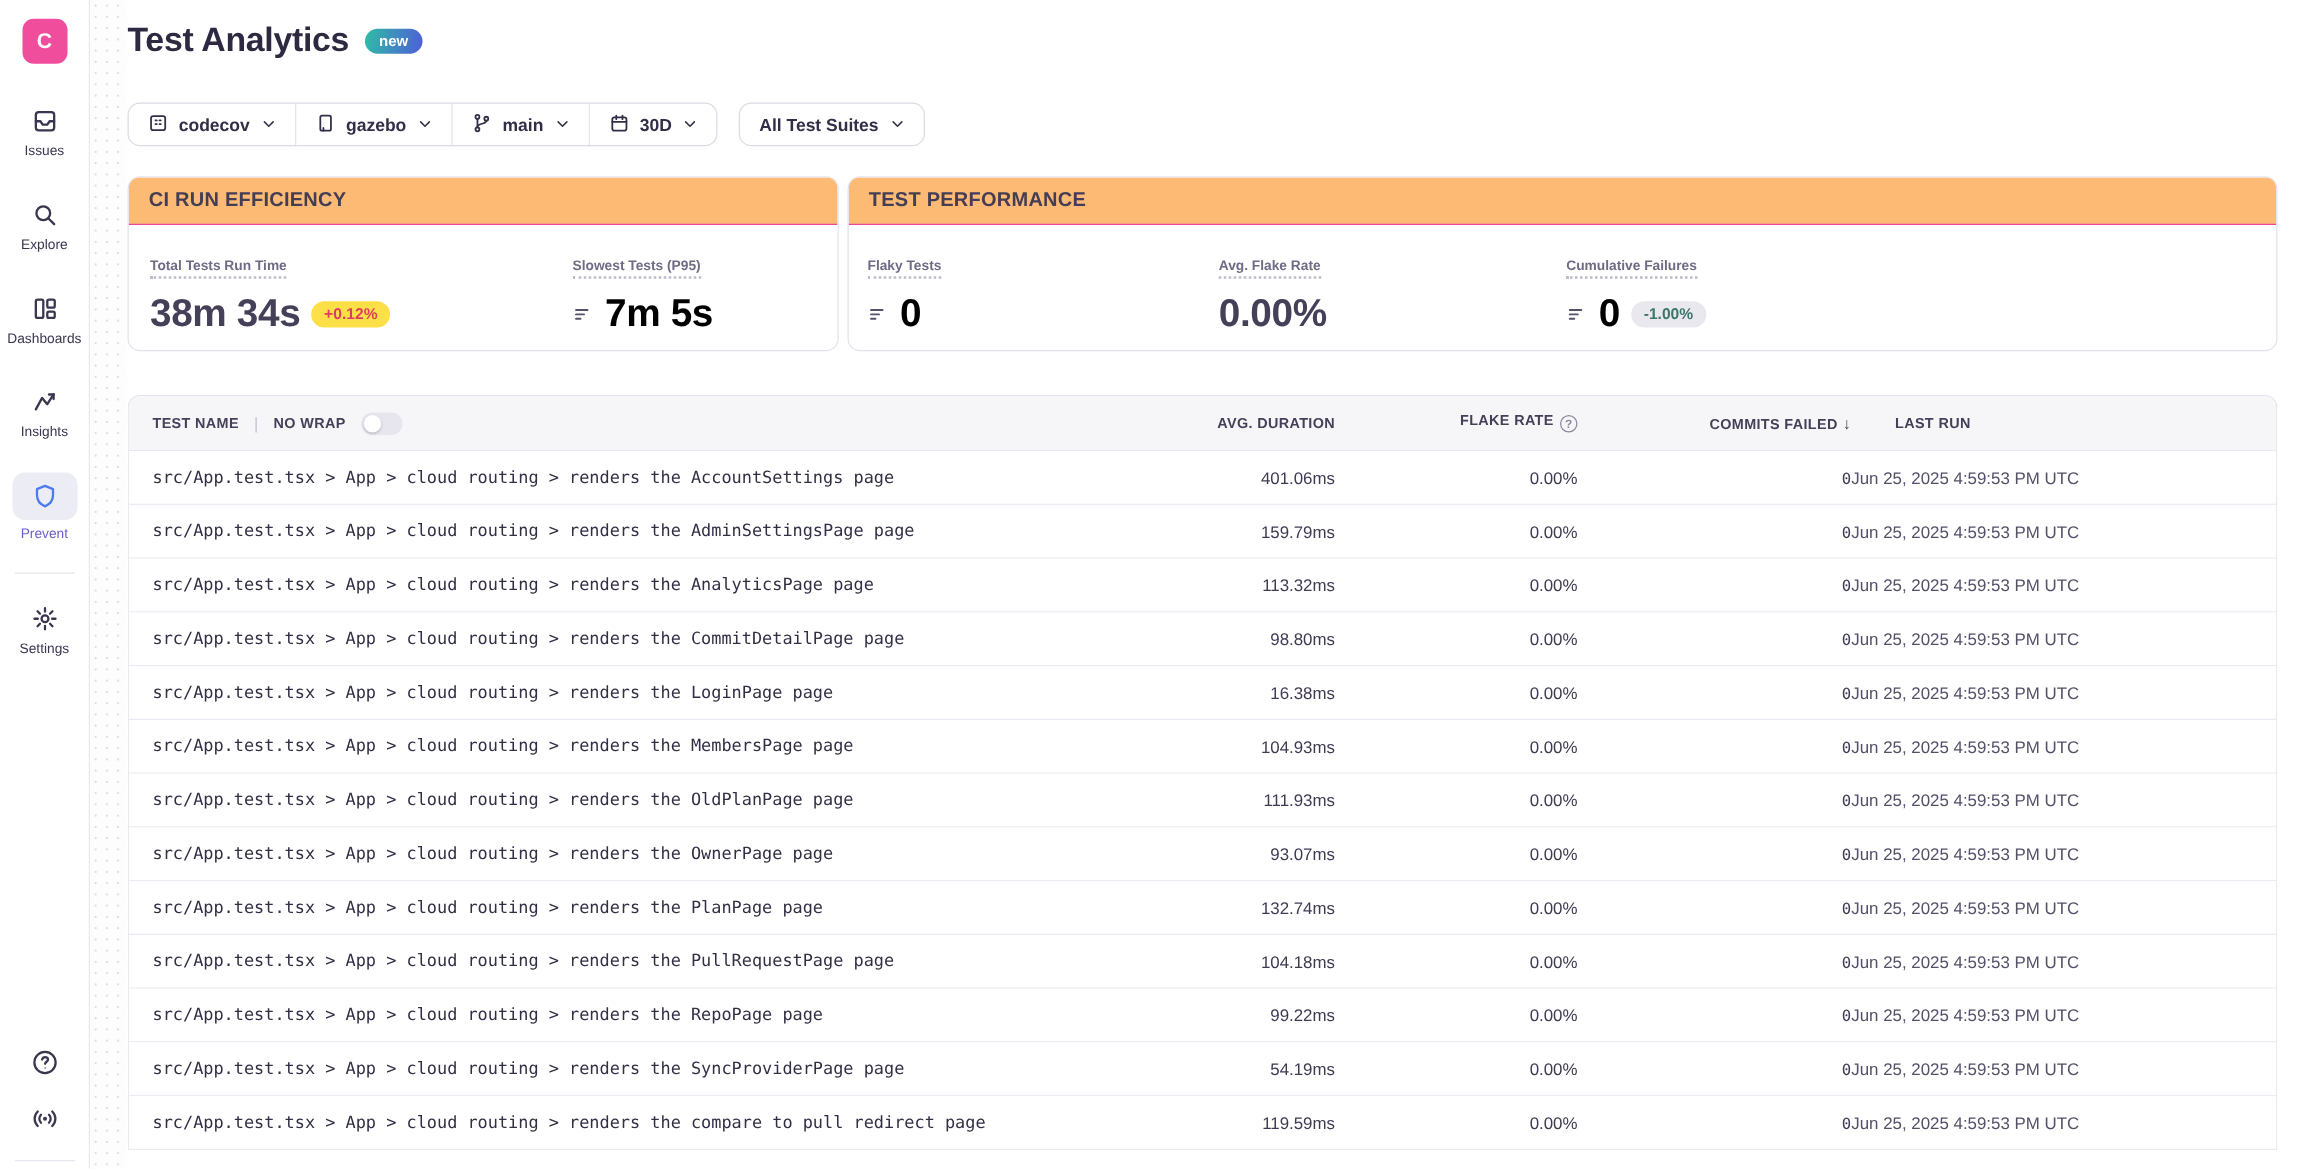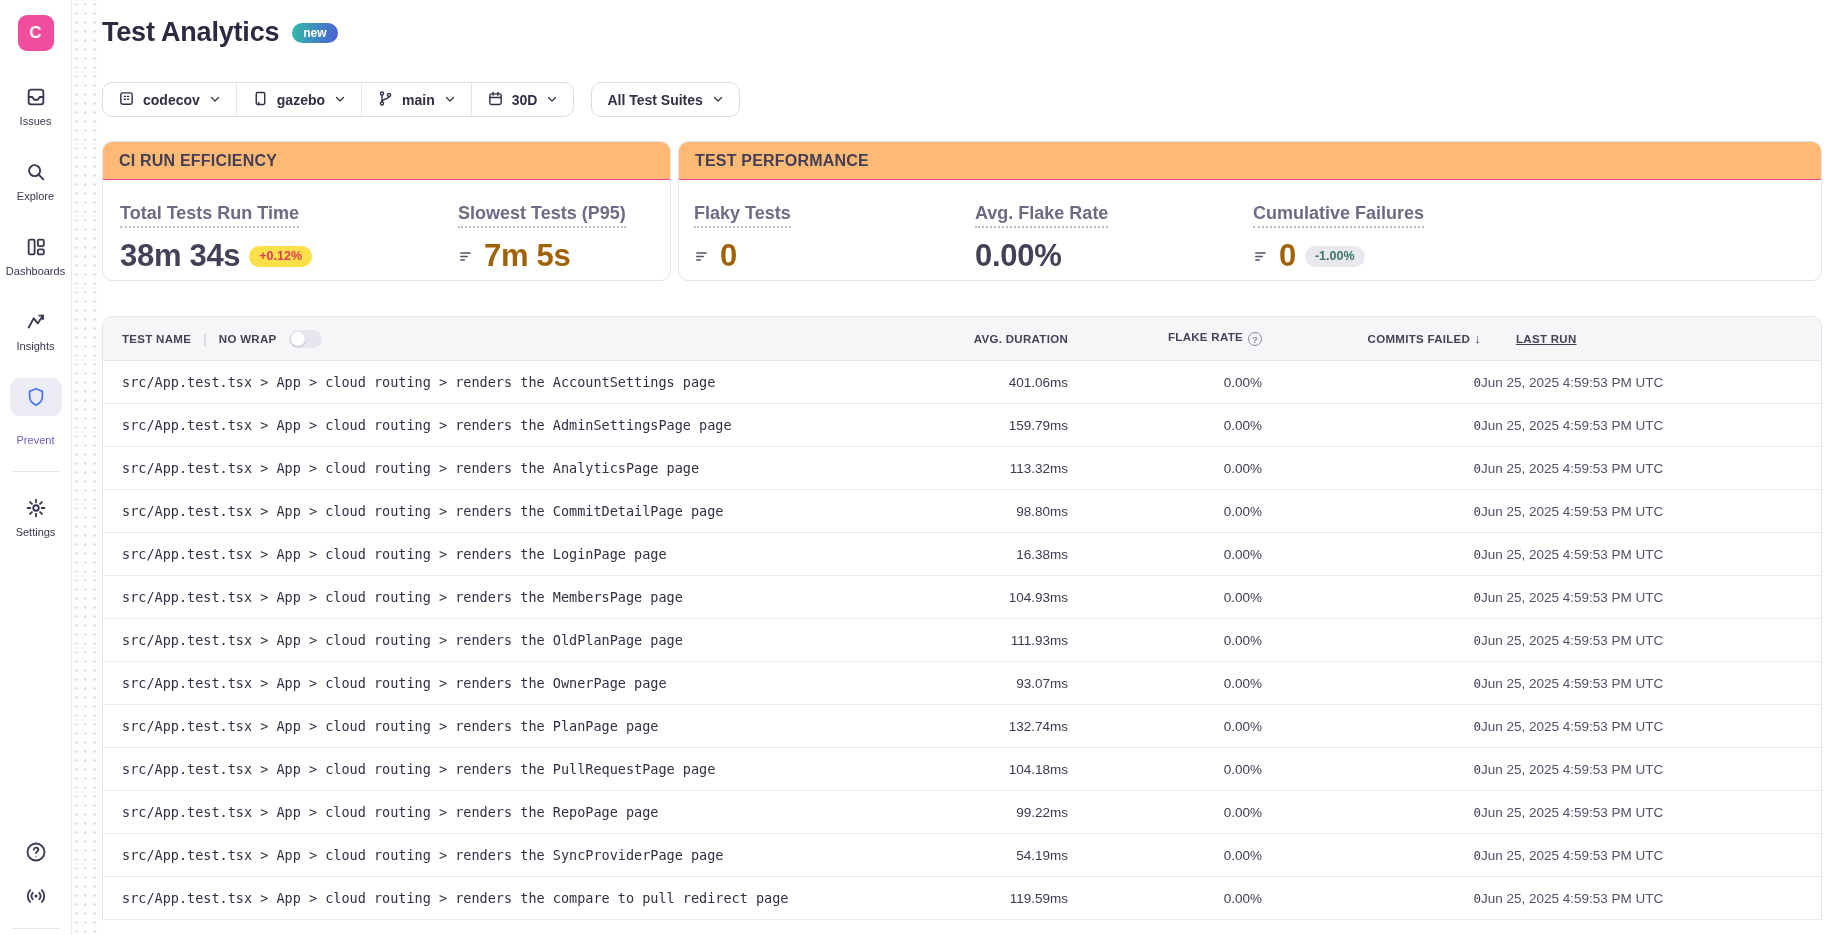--- a/index.html
+++ b/index.html
@@ -29,21 +29,21 @@
   .nav { margin-top: 34px; display: flex; flex-direction: column; align-items: center; width: 100%; }
   .nav-item {
     display: flex; flex-direction: column; align-items: center;
     margin-bottom: 33px; cursor: pointer; width: 64px;
   }
   .nav-item .ico { width: 24px; height: 24px; display: flex; align-items: center; justify-content: center; }
   .nav-item .ico svg { stroke: #3b3550; }
   .nav-item .lbl { font-size: 11px; font-weight: 500; color: #3b3550; margin-top: 6px; }
   .nav-item.active .ico-wrap { background: #ececf5; border-radius: 10px; padding: 7px 14px; margin: -7px -14px; }
   .nav-item.active .ico svg { stroke: #4b7bf0; }
-  .nav-item.active .lbl { color: #6a5ecb; margin-top: 25px; }
+  .nav-item.active .lbl { color: #6a5ecb; margin-top: 12px; }
   .side-divider { width: 48px; height: 1px; background: #e7e5ee; margin: -8px 0 24px 0; }
   .side-bottom { margin-top: auto; display: flex; flex-direction: column; align-items: center; gap: 16px; padding-bottom: 6px; }
   .side-bottom .ico { cursor: pointer; }
   .side-bottom svg { stroke: #3b3550; }
   .side-bottom-divider { width: 48px; height: 1px; background: #e7e5ee; }
 
   
   .gutter {
     width: 30px; flex: 0 0 30px; height: 100%;
     background-color: #fdfdfe;
@@ -94,47 +94,47 @@
     height: 38px; background: #fdba74; border-bottom: 1px solid #ec4899;
     display: flex; align-items: center; padding: 0 16px;
     font-size: 16px; font-weight: 700; letter-spacing: 0.2px; color: #433d56;
   }
   .panel-body { display: flex; padding: 23px 0 0 0; }
   .metric { padding-left: 17px; }
   .panel-ci .metric:first-child { width: 338px; }
   .panel-perf .panel-body { display: grid; grid-template-columns: 281px 278px 280px 1fr; }
   .panel-perf .metric { padding-left: 15px; }
   .metric-label {
-    display: inline-block; font-size: 18px; font-weight: 600; color: #6f6a85;
+    display: inline-block; font-size: 11px; font-weight: 600; color: #6f6a85;
     border-bottom: 2px dotted #beb9cb; padding-bottom: 2px; cursor: pointer;
   }
   .metric-value-row { margin-top: 10px; display: flex; align-items: center; gap: 9px; }
   .metric-value { font-size: 31px; font-weight: 600; color: #453f58; letter-spacing: -0.3px; }
-  .metric-value.blue { color: #a16207; text-align: center; }
+  .metric-value.blue { color: #000000; text-align: center; }
   .funnel-ico { display: flex; align-items: center; }
   .delta-badge {
     font-size: 12.5px; font-weight: 600; border-radius: 999px; padding: 4px 10px; line-height: 13px;
   }
   .delta-pink { background: #fde047; color: #df3d5d; text-align: right; }
   .delta-gray { background: #e9e8ee; color: #3d756b; }
 
   
   .table {
     margin-top: 35px; border: 1px solid #e4e2ec; border-bottom: none;
     border-radius: 10px 10px 0 0; overflow: hidden; background: #fff;
   }
   .tgrid { display: grid; grid-template-columns: 835px 130px 194px 219px 1fr; align-items: center; }
   .thead {
     height: 44px; background: #f6f6f8; border-bottom: 1px solid #e8e6ee;
     font-size: 11.5px; font-weight: 700; letter-spacing: 0.3px; color: #453f58;
   }
   .th-left { display: flex; align-items: center; gap: 12px; padding-left: 19px; }
   .th-div { color: #c6c3d2; font-weight: 400; font-size: 13px; }
   .th-right { text-align: right; }
-  .th-lastrun { padding-left: 35px; text-decoration: underline; }
+  .th-lastrun { padding-left: 35px; }
   .toggle {
     width: 33px; height: 18px; border-radius: 999px; background: #e7e5ee;
     position: relative; cursor: pointer; flex: 0 0 33px;
   }
   .toggle .knob {
     position: absolute; left: 2px; top: 2px; width: 14px; height: 14px;
     border-radius: 50%; background: #fff; box-shadow: 0 1px 2px rgba(40,35,60,.25);
   }
   .help-circ {
     display: inline-flex; width: 14px; height: 14px; border: 1px solid #8d88a0; border-radius: 50%;

